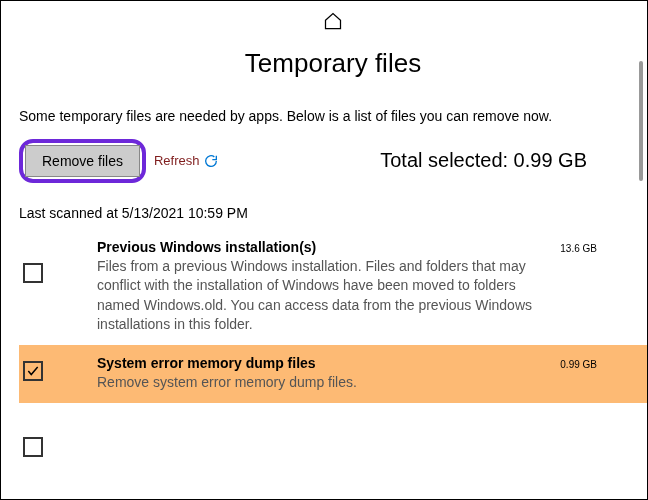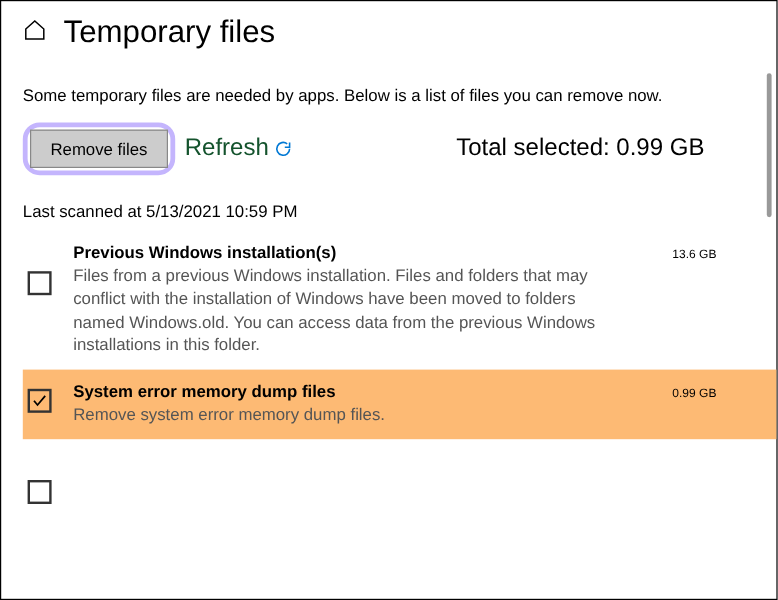--- a/index.html
+++ b/index.html
@@ -22,20 +22,21 @@
       width: 648px;
       height: 500px;
       padding: 10px 0 0 18px;
       position: relative;
     }
     .header {
       display: flex;
       align-items: center;
       gap: 14px;
       margin-bottom: 28px;
+      flex-direction: column;
     }
     .home-icon {
       width: 20px;
       height: 20px;
     }
     .title {
       font-size: 26px;
       font-weight: 400;
     }
     .description {
@@ -43,40 +44,40 @@
       line-height: 1.4;
       margin-bottom: 12px;
       max-width: 560px;
     }
     .actions-row {
       display: flex;
       align-items: center;
       margin-bottom: 22px;
     }
     .remove-btn-highlight {
-      border: 4px solid #c4b5fd;
+      border: 4px solid #6d28d9;
       border-radius: 14px;
       padding: 2px;
       display: inline-block;
     }
     .remove-btn {
       background: #ccc;
       border: 1px solid #888;
       padding: 7px 16px;
       font-size: 14px;
       font-family: inherit;
       cursor: pointer;
     }
     .refresh-link {
-      color: #14532d;
+      color: #7f1d1d;
       margin-left: 8px;
       display: flex;
       align-items: center;
       gap: 4px;
-      font-size: 20px;
+      font-size: 13px;
       cursor: pointer;
     }
     .refresh-icon-svg {
       width: 16px;
       height: 16px;
     }
     .total-selected {
       margin-left: auto;
       margin-right: 60px;
       font-size: 20px;
@@ -86,20 +87,21 @@
       margin-bottom: 8px;
       margin-top: 14px;
     }
     .file-list {
       margin-top: 8px;
     }
     .file-item {
       display: flex;
       align-items: flex-start;
       padding: 10px 10px 10px 4px;
+      gap: 36px;
     }
     .file-item.selected {
       background: #fdba74;
     }
     .checkbox {
       width: 20px;
       height: 20px;
       border: 2px solid #333;
       margin-top: 24px;
       margin-right: 18px;

